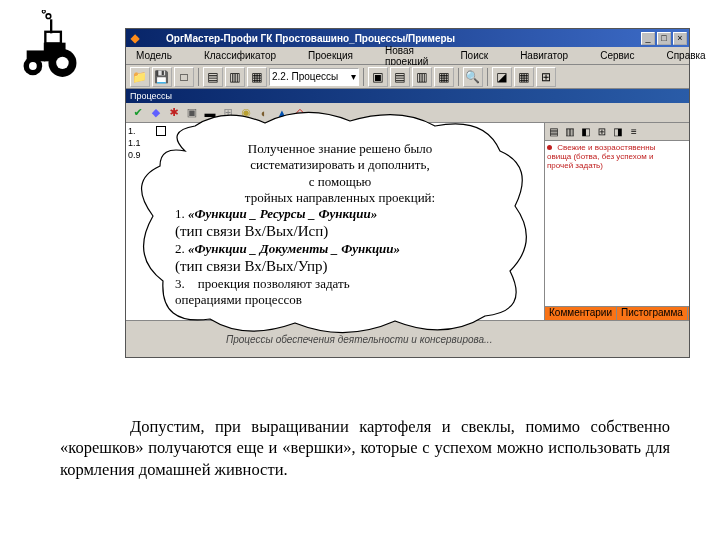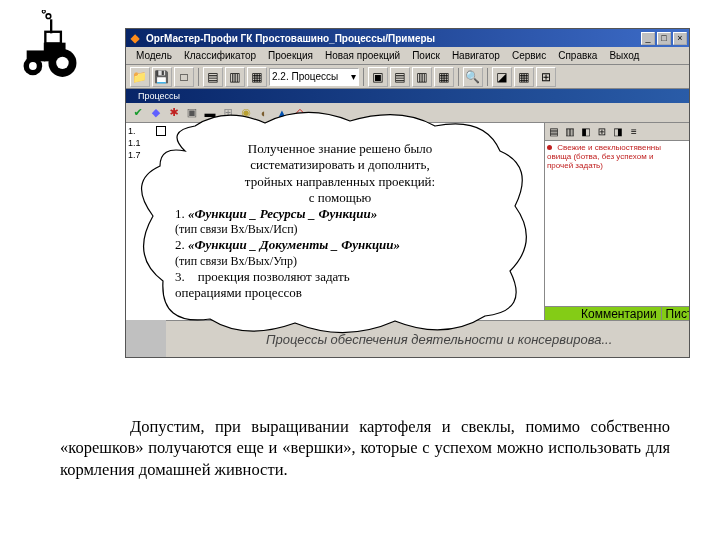--- a/index.html
+++ b/index.html
@@ -6,33 +6,33 @@
   body { width: 720px; height: 540px; background: #fff; font-family: Arial, sans-serif; font-size: 11px; position: relative; overflow: hidden; }
   
   .tractor { position: absolute; left: 10px; top: 10px; width: 80px; height: 70px; }
   .tractor svg { width: 100%; height: 100%; }
   
   .app-window { position: absolute; left: 125px; top: 28px; width: 565px; height: 330px; border: 1px solid #555; background: #c0c0c0; display: flex; flex-direction: column; }
   
   .titlebar { background: linear-gradient(90deg, #082568, #3d6cc8); height: 18px; display: flex; align-items: center; padding: 0 2px; color: #fff; font-size: 10px; }
   .titlebar-icon { width: 14px; height: 14px; margin-right: 4px; display: flex; align-items: center; justify-content: center; }
   .titlebar-icon span { color: #ff8c1a; font-size: 12px; }
-  .titlebar-text { flex: 1; font-weight: bold; white-space: nowrap; overflow: hidden; }
+  .titlebar-text { flex: 1; font-weight: bold; white-space: nowrap; overflow: hidden; margin-left: 20px; }
   .titlebar-buttons { display: flex; gap: 2px; }
   .tb-btn { width: 14px; height: 13px; background: #c0c0c0; border: 1px outset #fff; font-size: 9px; display: flex; align-items: center; justify-content: center; color: #000; cursor: pointer; }
   
-  .menubar { background: #d4d0c8; height: 18px; display: flex; align-items: center; padding: 6px 4px; gap: 0; font-size: 10px; border-bottom: 1px solid #888; }
+  .menubar { background: #d4d0c8; height: 18px; display: flex; align-items: center; padding: 6px 4px; gap: 20px; font-size: 10px; border-bottom: 1px solid #888; }
   .menu-item { padding: 1px 6px; cursor: pointer; color: #000; }
   
   .toolbar { background: #d4d0c8; height: 24px; display: flex; align-items: center; padding: 2px 4px; gap: 2px; border-bottom: 1px solid #888; }
   .tb-button { width: 20px; height: 20px; border: 1px outset #fff; background: #d4d0c8; display: flex; align-items: center; justify-content: center; cursor: pointer; font-size: 12px; }
   .tb-sep { width: 1px; height: 18px; background: #888; margin: 0 2px; }
   .tb-combo { height: 18px; border: 1px inset #fff; background: #fff; font-size: 10px; padding: 0 2px; min-width: 90px; display: flex; align-items: center; justify-content: space-between; }
   
-  .subbar { background: linear-gradient(90deg, #082568, #2a5ca8); height: 14px; display: flex; align-items: center; padding: 0 12px; color: #fff; font-size: 9px; }
+  .subbar { background: linear-gradient(90deg, #082568, #2a5ca8); height: 14px; display: flex; align-items: center; padding: 0 4px; color: #fff; font-size: 9px; }
   
   .toolbar2 { background: #d4d0c8; height: 20px; display: flex; align-items: center; padding: 2px 4px; gap: 2px; border-bottom: 1px solid #888; }
   .tb2-button { width: 16px; height: 16px; display: flex; align-items: center; justify-content: center; cursor: pointer; font-size: 11px; }
   
   .content { flex: 1; display: flex; background: #fff; position: relative; overflow: hidden; }
   .left-panel { width: 90px; border-right: 1px solid #888; background: #fff; padding: 2px; font-size: 9px; }
   .left-row { display: flex; gap: 4px; align-items: center; padding: 1px 0; }
   .left-num { width: 24px; color: #000; }
   .left-box { width: 10px; height: 10px; border: 1px solid #000; display: inline-block; }
   
@@ -40,32 +40,32 @@
   .tree-item { display: flex; align-items: center; gap: 3px; padding: 1px 0; }
   .tree-indent { margin-left: 14px; }
   .tree-bullet { width: 5px; height: 5px; background: #000; border-radius: 50%; }
   .tree-text { font-weight: bold; }
   
   .right-panel { width: 145px; border-left: 1px solid #888; background: #fff; display: flex; flex-direction: column; }
   .right-toolbar { height: 18px; background: #d4d0c8; border-bottom: 1px solid #888; display: flex; align-items: center; gap: 2px; padding: 0 2px; }
   .right-tb-btn { width: 14px; height: 14px; font-size: 10px; display: flex; align-items: center; justify-content: center; cursor: pointer; }
   .right-body { flex: 1; padding: 2px; font-size: 8px; color: #c02020; overflow: hidden; }
   .right-dot { display: inline-block; width: 5px; height: 5px; background: #c02020; border-radius: 50%; margin-right: 3px; }
-  .right-tabs { display: flex; font-size: 12px; background: #84cc16; height: 14px; border-top: 1px solid #888; padding-left: 32px; }
+  .right-tabs { display: flex; font-size: 10px; background: #f97316; height: 14px; border-top: 1px solid #888; }
   .right-tab { padding: 0 4px; border-right: 1px solid #888; cursor: pointer; }
   
-  .statusbar { background: #d4d0c8; height: 16px; border-top: 1px solid #888; display: flex; align-items: center; font-size: 13px; padding: 18px 4px; margin-left: 40px; }
+  .statusbar { background: #d4d0c8; height: 16px; border-top: 1px solid #888; display: flex; align-items: center; font-size: 10px; padding: 18px 4px; }
   .status-left { width: 90px; border-right: 1px inset #888; }
   .status-right { flex: 1; padding-left: 6px; font-style: italic; color: #444; }
   
   .thought-bubble { position: absolute; left: 135px; top: 111px; width: 395px; height: 225px; z-index: 10; }
   .bubble-shape { position: absolute; inset: 0; }
   .bubble-content { position: absolute; left: 40px; top: 30px; right: 25px; bottom: 25px; font-family: "Times New Roman", serif; font-size: 13px; line-height: 1.25; color: #000; text-align: left; }
   .bubble-content .bold { font-weight: bold; font-style: italic; }
-  .bubble-content .small { font-size: 12px; }
+  .bubble-content .small { font-size: 15px; }
   .bubble-content .center { text-align: center; }
   
   .caption { position: absolute; left: 60px; top: 416px; right: 50px; font-family: "Times New Roman", serif; font-size: 16.5px; line-height: 1.3; text-align: justify; }
   .caption-indent { text-indent: 70px; }
 </style>
 </head>
 <body>
 
 <div class="tractor">
   <svg viewBox="0 0 100 90">
@@ -153,21 +153,21 @@
   <div class="content">
     <div class="left-panel">
       <div class="left-row">
         <span class="left-num">1.</span>
         <span class="left-box"></span>
       </div>
       <div class="left-row">
         <span class="left-num">1.1</span>
       </div>
       <div class="left-row">
-        <span class="left-num">1.7</span>
+        <span class="left-num">0.9</span>
       </div>
     </div>
 
     <div class="mid-panel">
       <div class="tree-item">
         <span>▸</span>
         <span>1 рої єсоні</span>
       </div>
       <div class="tree-item tree-indent">
         <span class="tree-bullet"></span>
@@ -188,21 +188,21 @@
         <div class="right-tb-btn">▤</div>
         <div class="right-tb-btn">▥</div>
         <div class="right-tb-btn">◧</div>
         <div class="right-tb-btn">⊞</div>
         <div class="right-tb-btn">◨</div>
         <div class="right-tb-btn">≡</div>
       </div>
       <div class="right-body">
         <div>
           <span class="right-dot"></span>
-          <span>Свежие и свеклы­остявенны</span><br>
+          <span>Свежие и возра­остявенны</span><br>
           <span>овища (ботва, без успехом и</span><br>
           <span>прочей задать)</span>
         </div>
       </div>
       <div class="right-tabs">
         <div class="right-tab">Комментарии</div>
         <div class="right-tab">Пистограмма</div>
         <div class="right-tab">Шка</div>
       </div>
     </div>
@@ -214,22 +214,22 @@
   </div>
 </div>
 
 <div class="thought-bubble">
   <svg class="bubble-shape" viewBox="0 0 395 225">
     <path d="M 50 40 Q 30 20 60 15 Q 90 -5 130 12 Q 170 -8 215 10 Q 265 -5 300 15 Q 350 5 365 40 Q 400 55 380 95 Q 405 130 375 160 Q 395 200 350 205 Q 310 230 260 210 Q 210 232 160 212 Q 110 230 75 208 Q 25 215 28 170 Q -5 145 18 105 Q -8 70 25 55 Q 25 35 50 40 Z" fill="#fff" stroke="#000" stroke-width="1.2"></path>
   </svg>
   <div class="bubble-content">
     <div class="center">Полученное знание решено было</div>
     <div class="center">систематизировать и дополнить,</div>
+    <div class="center">с помощью</div>
     <div class="center">тройных направленных проекций:</div>
-    <div class="center">с помощью</div>
     <div><span>1.</span> <span class="bold">«Функции _ Ресурсы _ Функции»</span></div>
     <div class="small">(тип связи Вх/Вых/Исп)</div>
     <div><span>2.</span> <span class="bold">«Функции _ Документы _ Функции»</span></div>
     <div class="small">(тип связи Вх/Вых/Упр)</div>
     <div><span>3.</span>&nbsp;&nbsp;&nbsp;&nbsp;<span>проекция позволяют задать</span></div>
     <div>операциями процессов</div>
   </div>
 </div>
 
 <div class="caption caption-indent">Допустим, при выращивании картофеля и свеклы, помимо собственно «корешков» получаются еще и «вершки», которые с успехом можно использовать для кормления домашней живности.</div>

